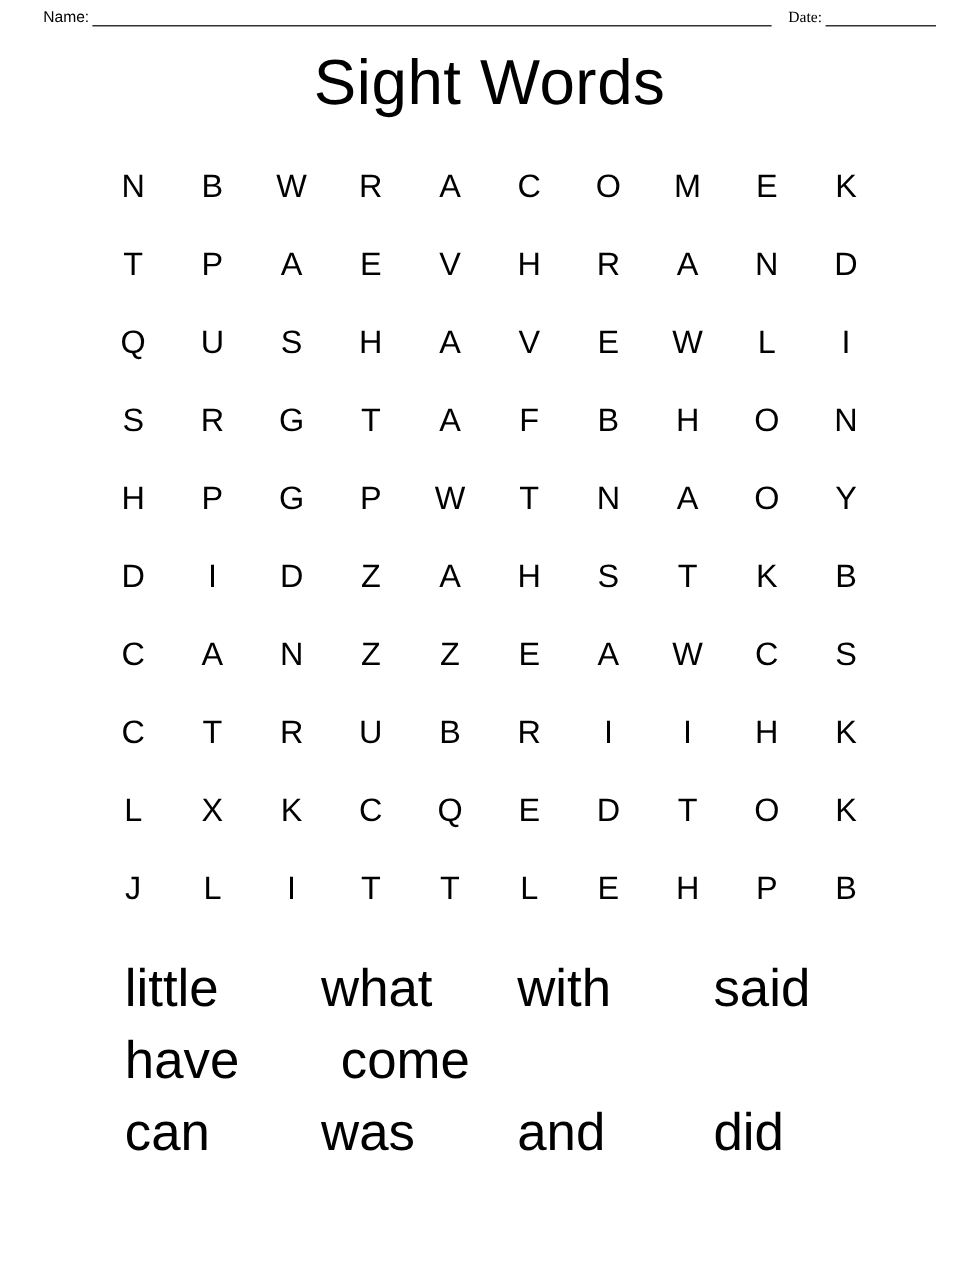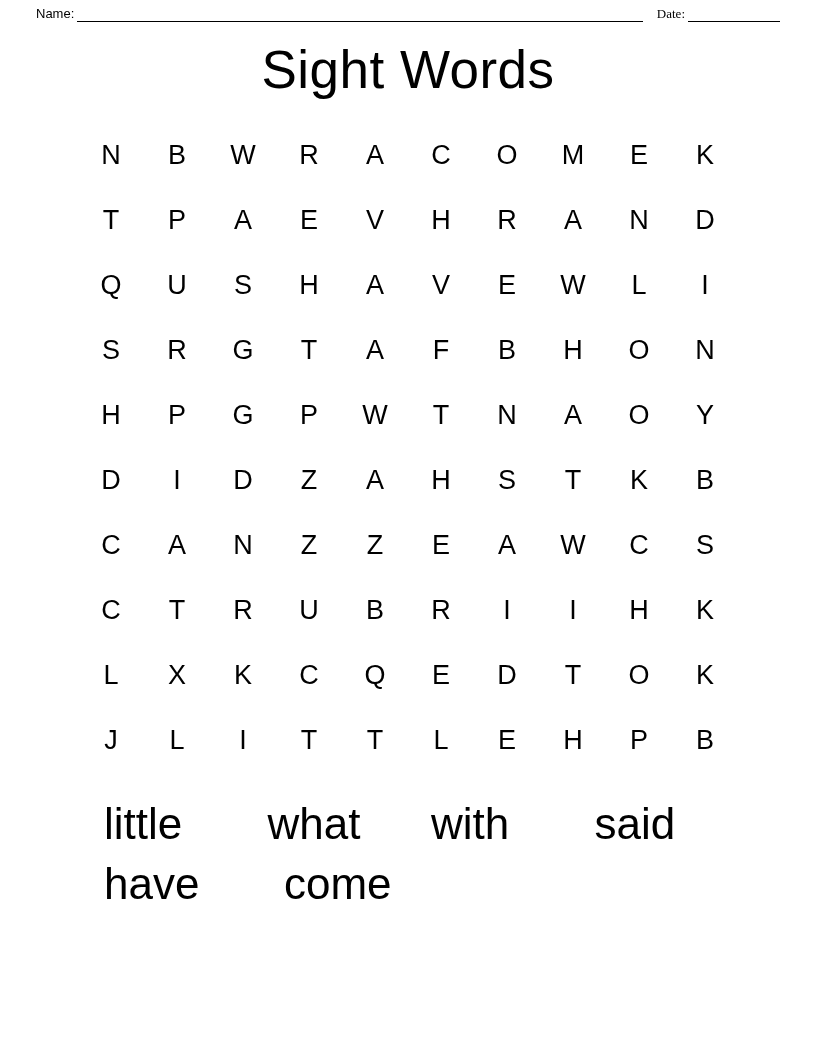--- a/index.html
+++ b/index.html
@@ -235,13 +235,19 @@
   <div class="word-row">
     <span class="word-cell">little</span>
     <span class="word-cell">what</span>
     <span class="word-cell">with</span>
     <span class="word-cell">said</span>
   </div>
   <div class="word-row">
     <span class="word-cell">have</span>
     <span class="word-cell">come</span>
   </div>
+  <div class="word-row">
+    <span class="word-cell">can</span>
+    <span class="word-cell">was</span>
+    <span class="word-cell">and</span>
+    <span class="word-cell">did</span>
+  </div>
 </div>
 
 </body></html>

